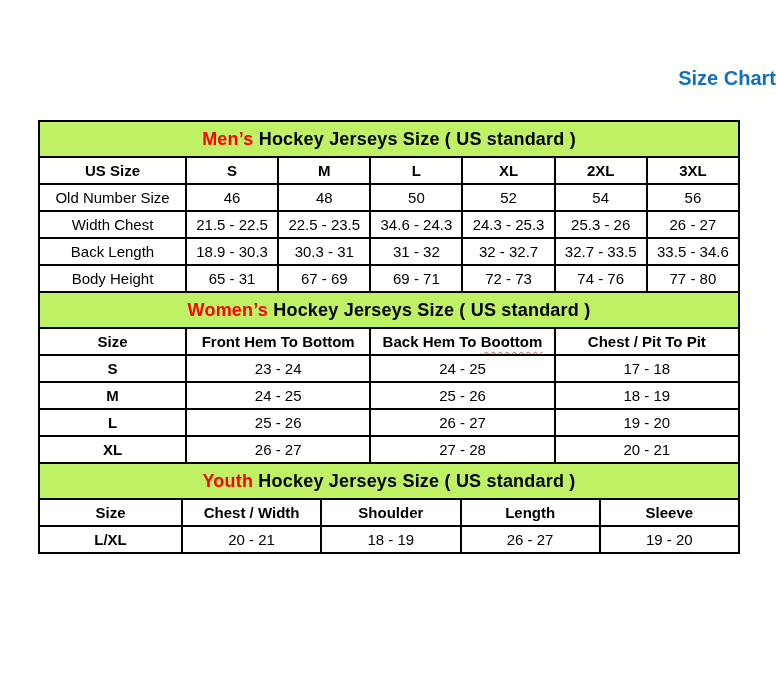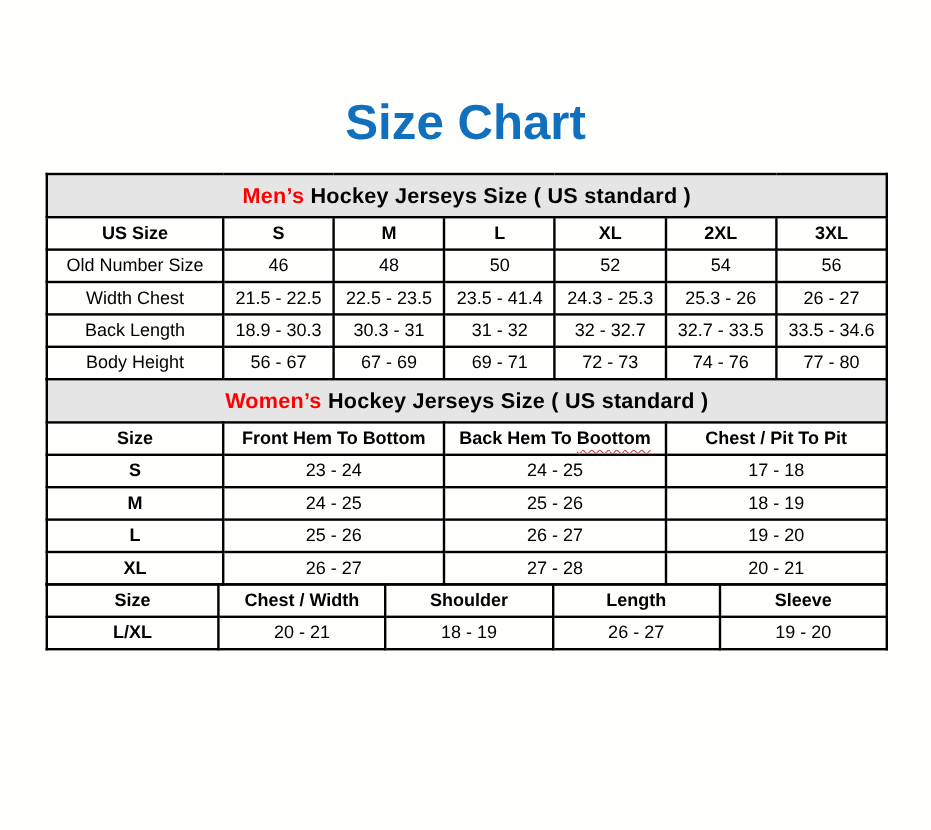--- a/index.html
+++ b/index.html
@@ -6,23 +6,23 @@
   html, body { margin: 0; padding: 0; }
   body {
     width: 776px; height: 692px;
     background: #fffffe;
     font-family: "Liberation Sans", sans-serif;
     color: #000;
     overflow: hidden;
   }
   .page-title {
     margin: 0;
-    padding-top: 84px;
-    text-align: center;
-    font-size: 41px;
+    padding-top: 60px;
+    text-align: right;
+    font-size: 20px;
     line-height: 36px;
     font-weight: 700;
     color: #1170bd;
   }
   .size-table {
     border-collapse: collapse;
     table-layout: fixed;
     width: 702px;
     margin-left: 38px;
   }
@@ -35,21 +35,21 @@
     padding: 0 2px;
     height: 27px;
     font-size: 15px;
     font-weight: 400;
     overflow: hidden;
     white-space: nowrap;
   }
   .size-table th { font-weight: 700; }
   .size-table td.bold-label { font-weight: 700; }
   td.banner {
-    background: #e5e5e5;
+    background: #bef264;
     height: 36px;
     font-size: 18px;
     font-weight: 700;
     letter-spacing: 0.2px;
     margin-left: 42px;
   }
   .banner .accent { color: #ff0000; }
   .squiggle {
     text-decoration-line: underline;
     text-decoration-style: wavy;
@@ -94,37 +94,37 @@
         <td>48</td>
         <td>50</td>
         <td>52</td>
         <td>54</td>
         <td>56</td>
       </tr>
       <tr>
         <td>Width Chest</td>
         <td>21.5 - 22.5</td>
         <td>22.5 - 23.5</td>
-        <td>23.5 - 41.4</td>
+        <td>34.6 - 24.3</td>
         <td>24.3 - 25.3</td>
         <td>25.3 - 26</td>
         <td>26 - 27</td>
       </tr>
       <tr>
         <td>Back Length</td>
         <td>18.9 - 30.3</td>
         <td>30.3 - 31</td>
         <td>31 - 32</td>
         <td>32 - 32.7</td>
         <td>32.7 - 33.5</td>
         <td>33.5 - 34.6</td>
       </tr>
       <tr>
         <td>Body Height</td>
-        <td>56 - 67</td>
+        <td>65 - 31</td>
         <td>67 - 69</td>
         <td>69 - 71</td>
         <td>72 - 73</td>
         <td>74 - 76</td>
         <td>77 - 80</td>
       </tr>
     </tbody>
   </table>
 
   <table class="size-table women">
@@ -174,20 +174,23 @@
   <table class="size-table youth">
     <colgroup>
       <col style="width:143px">
         <col>
         <col>
         <col>
         <col>
     </colgroup>
     <tbody>
       <tr>
+        <td class="banner" colspan="5"><span class="accent">Youth</span><span> Hockey Jerseys Size ( US standard )</span></td>
+      </tr>
+      <tr>
         <th>Size</th>
         <th>Chest / Width</th>
         <th>Shoulder</th>
         <th>Length</th>
         <th>Sleeve</th>
       </tr>
       <tr>
         <td class="bold-label">L/XL</td>
         <td>20 - 21</td>
         <td>18 - 19</td>

